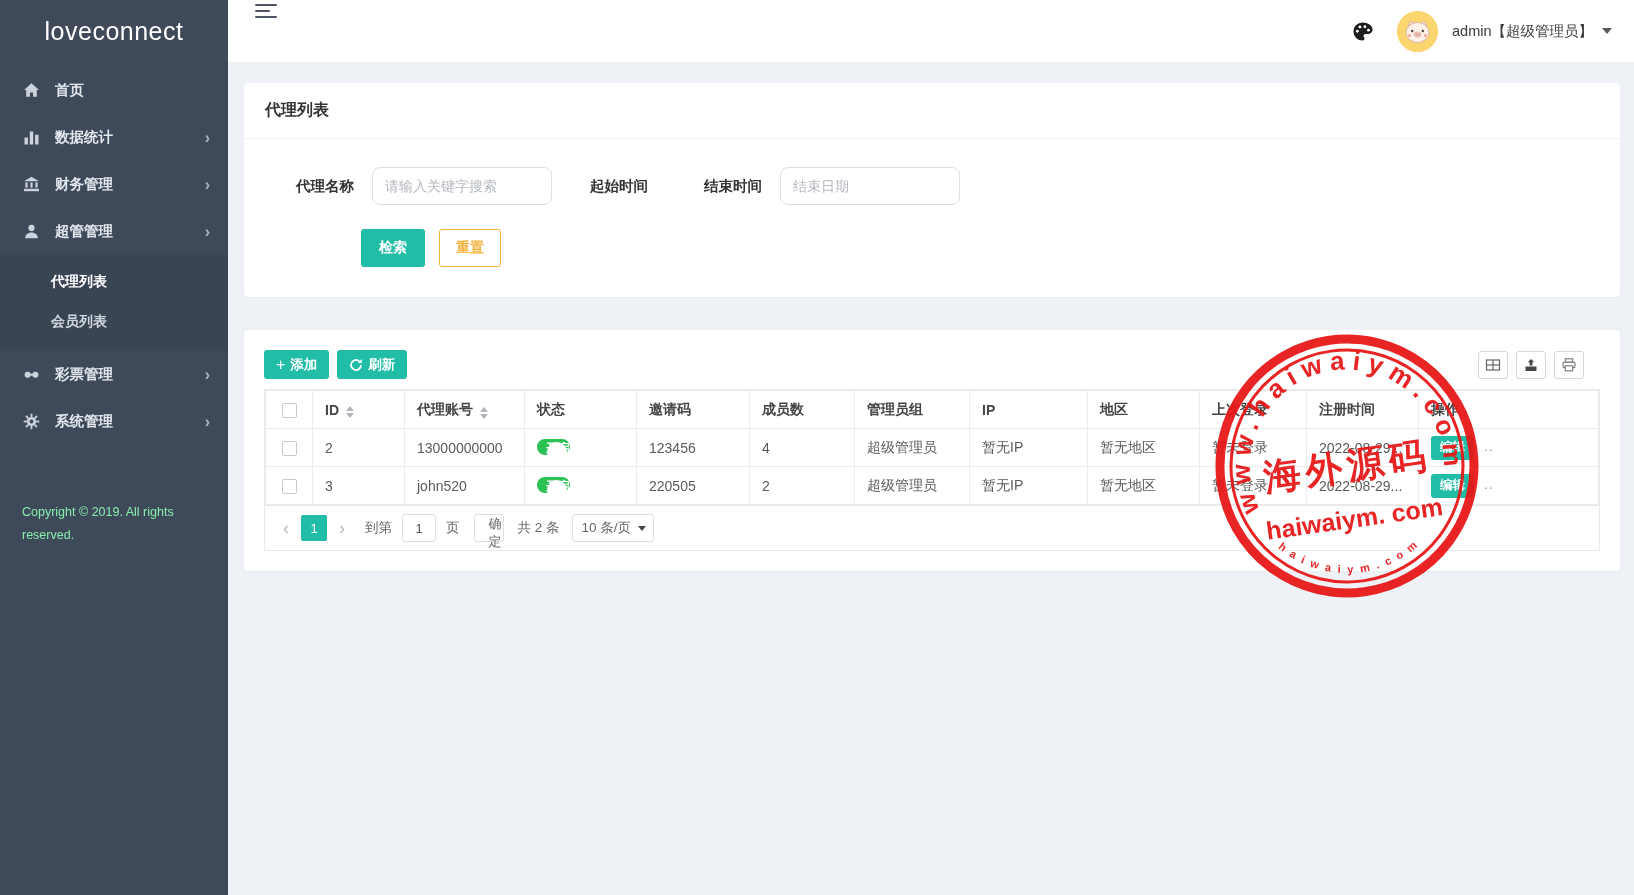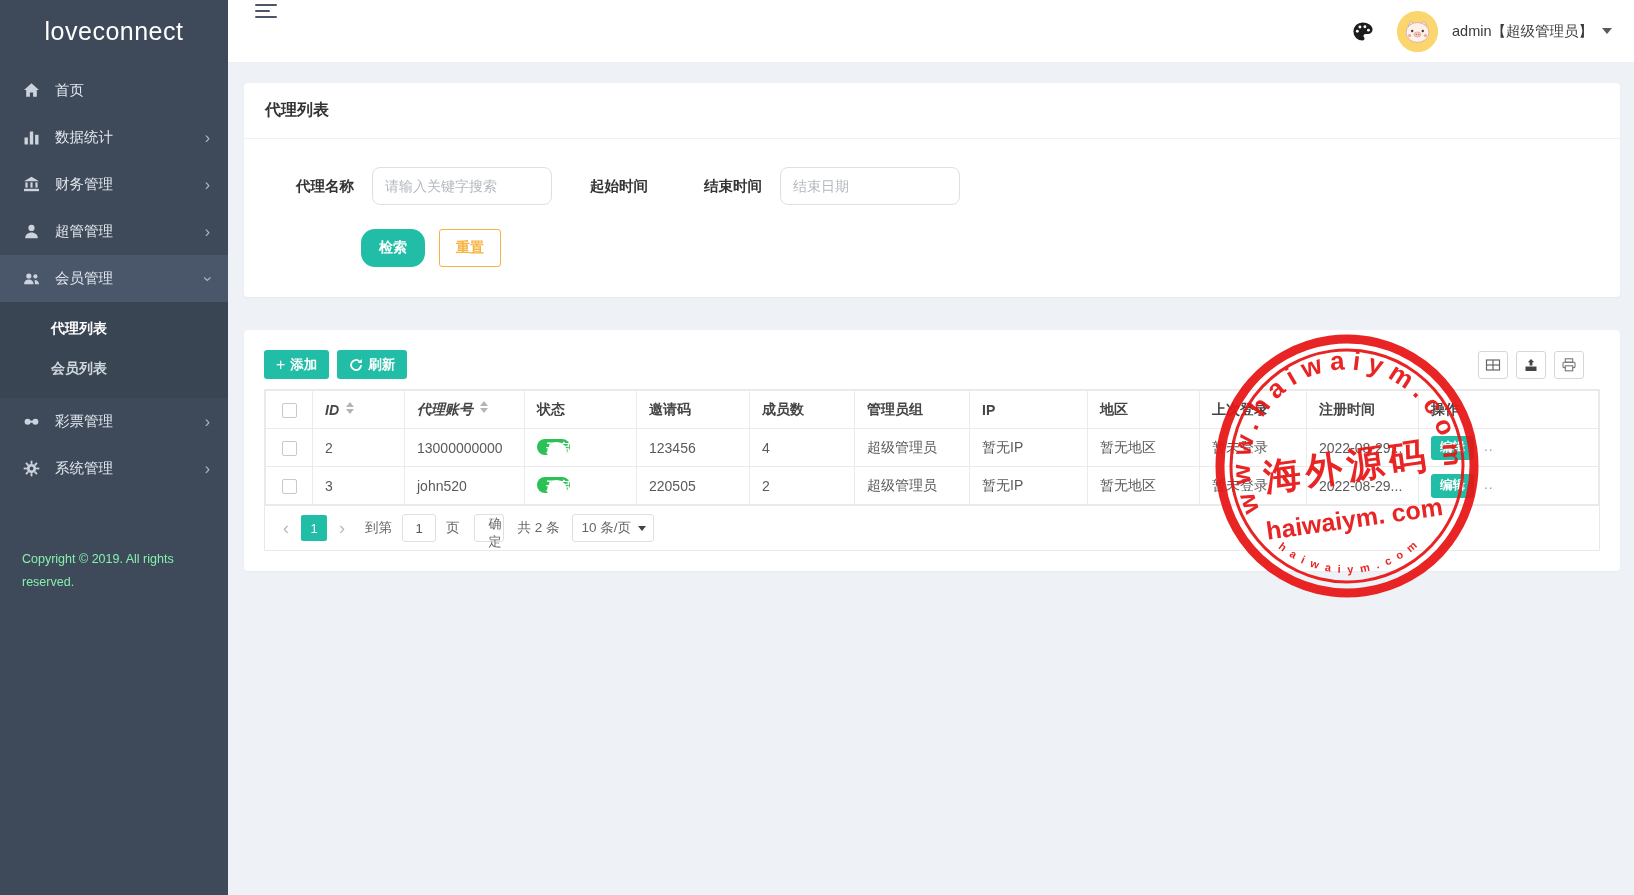--- a/index.html
+++ b/index.html
@@ -8,21 +8,21 @@
     font-family:"Liberation Sans","DejaVu Sans",sans-serif;
     background:#eef1f6; color:#333; overflow:hidden; position:relative;
   }
   
   .sidebar { position:absolute; left:0; top:0; width:228px; height:895px;
     background:#3e4a5a; color:#e3e8ee; z-index:5; }
   .logo { height:63px; display:flex; align-items:center; justify-content:center;
     font-size:25px; color:#fff; letter-spacing:.5px; }
   .menu { margin-top:4px; }
   .menu-item { height:47px; display:flex; align-items:center; padding:0 18px 0 22px;
-    font-size:14.5px; font-weight:400; cursor:pointer; }
+    font-size:14.5px; font-weight:700; cursor:pointer; }
   .menu-item.active { background:#4a5669; }
   .menu-item .mi-icon { width:18px; height:18px; margin-right:15px; display:flex;
     align-items:center; justify-content:center; flex:0 0 18px; }
   .menu-item .mi-label { flex:1; }
   .chev { color:#aeb6c0; font-size:16px; line-height:1; display:inline-block; }
   .chev.down { transform:rotate(90deg); }
   .submenu { padding:6px 0 10px 0; background:rgba(0,0,0,.06); }
   .submenu-item { height:40px; line-height:40px; padding-left:51px; font-size:14px;
     color:#cfd6de; font-weight:600; cursor:pointer; }
   .submenu-item.active { color:#ffffff; font-weight:700; }
@@ -50,21 +50,21 @@
   .filter-body { padding:28px 0 30px 52px; }
   .filter-row { display:flex; align-items:center; }
   .f-label { font-size:14.5px; font-weight:700; color:#333; margin-right:18px; }
   .f-input { width:180px; height:38px; border:1px solid #dcdfe6; border-radius:8px;
     font-size:14px; padding:0 12px; color:#555; outline:none;
     font-family:"Liberation Sans","DejaVu Sans",sans-serif; }
   .f-input::placeholder { color:#b4b8c0; }
   .f-gap { width:38px; }
   .filter-actions { margin-top:24px; margin-left:65px; display:flex; }
   .btn-search { width:64px; height:38px; background:#22bda6; color:#fff; border:none;
-    border-radius:14px; font-size:14px; font-weight:700; cursor:pointer; }
+    border-radius:3px; font-size:14px; font-weight:700; cursor:pointer; }
   .btn-reset { width:62px; height:38px; background:#fff; color:#f6b23e;
     border:1px solid #f6b23e; border-radius:3px; font-size:14px; font-weight:700;
     margin-left:14px; cursor:pointer; }
   
   .card-table { margin:33px 14px 0 16px; padding:20px; }
   .tbl-toolbar { display:flex; align-items:center; margin-bottom:10px; }
   .btn-teal-sm { height:29px; background:#22bda6; color:#fff; border:none; border-radius:3px;
     font-size:13.5px; font-weight:700; padding:0 12px; display:flex; align-items:center;
     cursor:pointer; }
   .btn-teal-sm + .btn-teal-sm { margin-left:8px; }
@@ -75,21 +75,21 @@
     display:flex; align-items:center; justify-content:center; cursor:pointer; margin-left:8px; }
   .tbl-wrap { border:1px solid #e9e9e9; }
   table { width:100%; border-collapse:collapse; table-layout:fixed; }
   th, td { border:1px solid #ebebeb; height:38px; padding:0 12px; text-align:left;
     font-size:14px; white-space:nowrap; overflow:hidden; }
   th { color:#454545; font-weight:700; }
   td { color:#5a5a5a; }
   .cell-check { text-align:center; padding:0; }
   .checkbox { width:15px; height:15px; border:1px solid #c6c9cd; border-radius:2px;
     background:#fff; display:inline-block; vertical-align:middle; cursor:pointer; }
-  .th-flex { display:flex; align-items:flex-start;font-style:italic; }
+  .th-flex { display:flex; align-items:flex-end; }
   .sorter { display:inline-flex; flex-direction:column; margin-left:7px; }
   .sorter i { width:0; height:0; border-left:4.5px solid transparent; border-right:4.5px solid transparent; }
   .sorter .up { border-bottom:5px solid #b2b5ba; margin-bottom:2px; }
   .sorter .dn { border-top:5px solid #b2b5ba; }
   .toggle { width:57px; height:26px; border-radius:13px; background:#2bc155; position:relative;
     cursor:pointer; }
   .toggle .t-txt { color:#fff; font-size:12px; line-height:26px; margin-left:9px; font-weight:600; }
   .toggle .t-knob { position:absolute; top:3px; right:3px; width:20px; height:20px;
     border-radius:50%; background:#fff; }
   .btn-edit { background:#22bda6; color:#fff; border:none; border-radius:3px; height:24px;
@@ -165,32 +165,20 @@
       <span class="mi-icon">
         <svg width="17" height="17" viewBox="0 0 17 17" fill="#ccd3dc">
             <circle cx="8.5" cy="4.9" r="3.1"></circle>
             <path d="M2.2 15.2c0-3.5 2.8-5.7 6.3-5.7s6.3 2.2 6.3 5.7z"></path>
           </svg>
       </span>
       <span class="mi-label">超管管理</span>
       <span class="chev">›</span>
     </div>
 
-    <div class="menu-item active">
-      <span class="mi-icon">
-        <svg width="17" height="17" viewBox="0 0 17 17" fill="#ccd3dc">
-            <circle cx="5.8" cy="6" r="2.6"></circle>
-            <path d="M1 14.2c0-2.8 2.1-4.6 4.8-4.6s4.8 1.8 4.8 4.6z"></path>
-            <circle cx="12.4" cy="6.4" r="2.1"></circle>
-            <path d="M11.6 9.9c2.6 0 4.4 1.6 4.4 4.3h-4z"></path>
-          </svg>
-      </span>
-      <span class="mi-label">会员管理</span>
-      <span class="chev down">›</span>
-    </div>
 
     <div class="submenu">
       <div class="submenu-item active">代理列表</div>
       <div class="submenu-item">会员列表</div>
     </div>
 
     <div class="menu-item">
       <span class="mi-icon">
         <svg width="17" height="17" viewBox="0 0 17 17" fill="#ccd3dc">
             <circle cx="4.6" cy="8.7" r="3"></circle>

